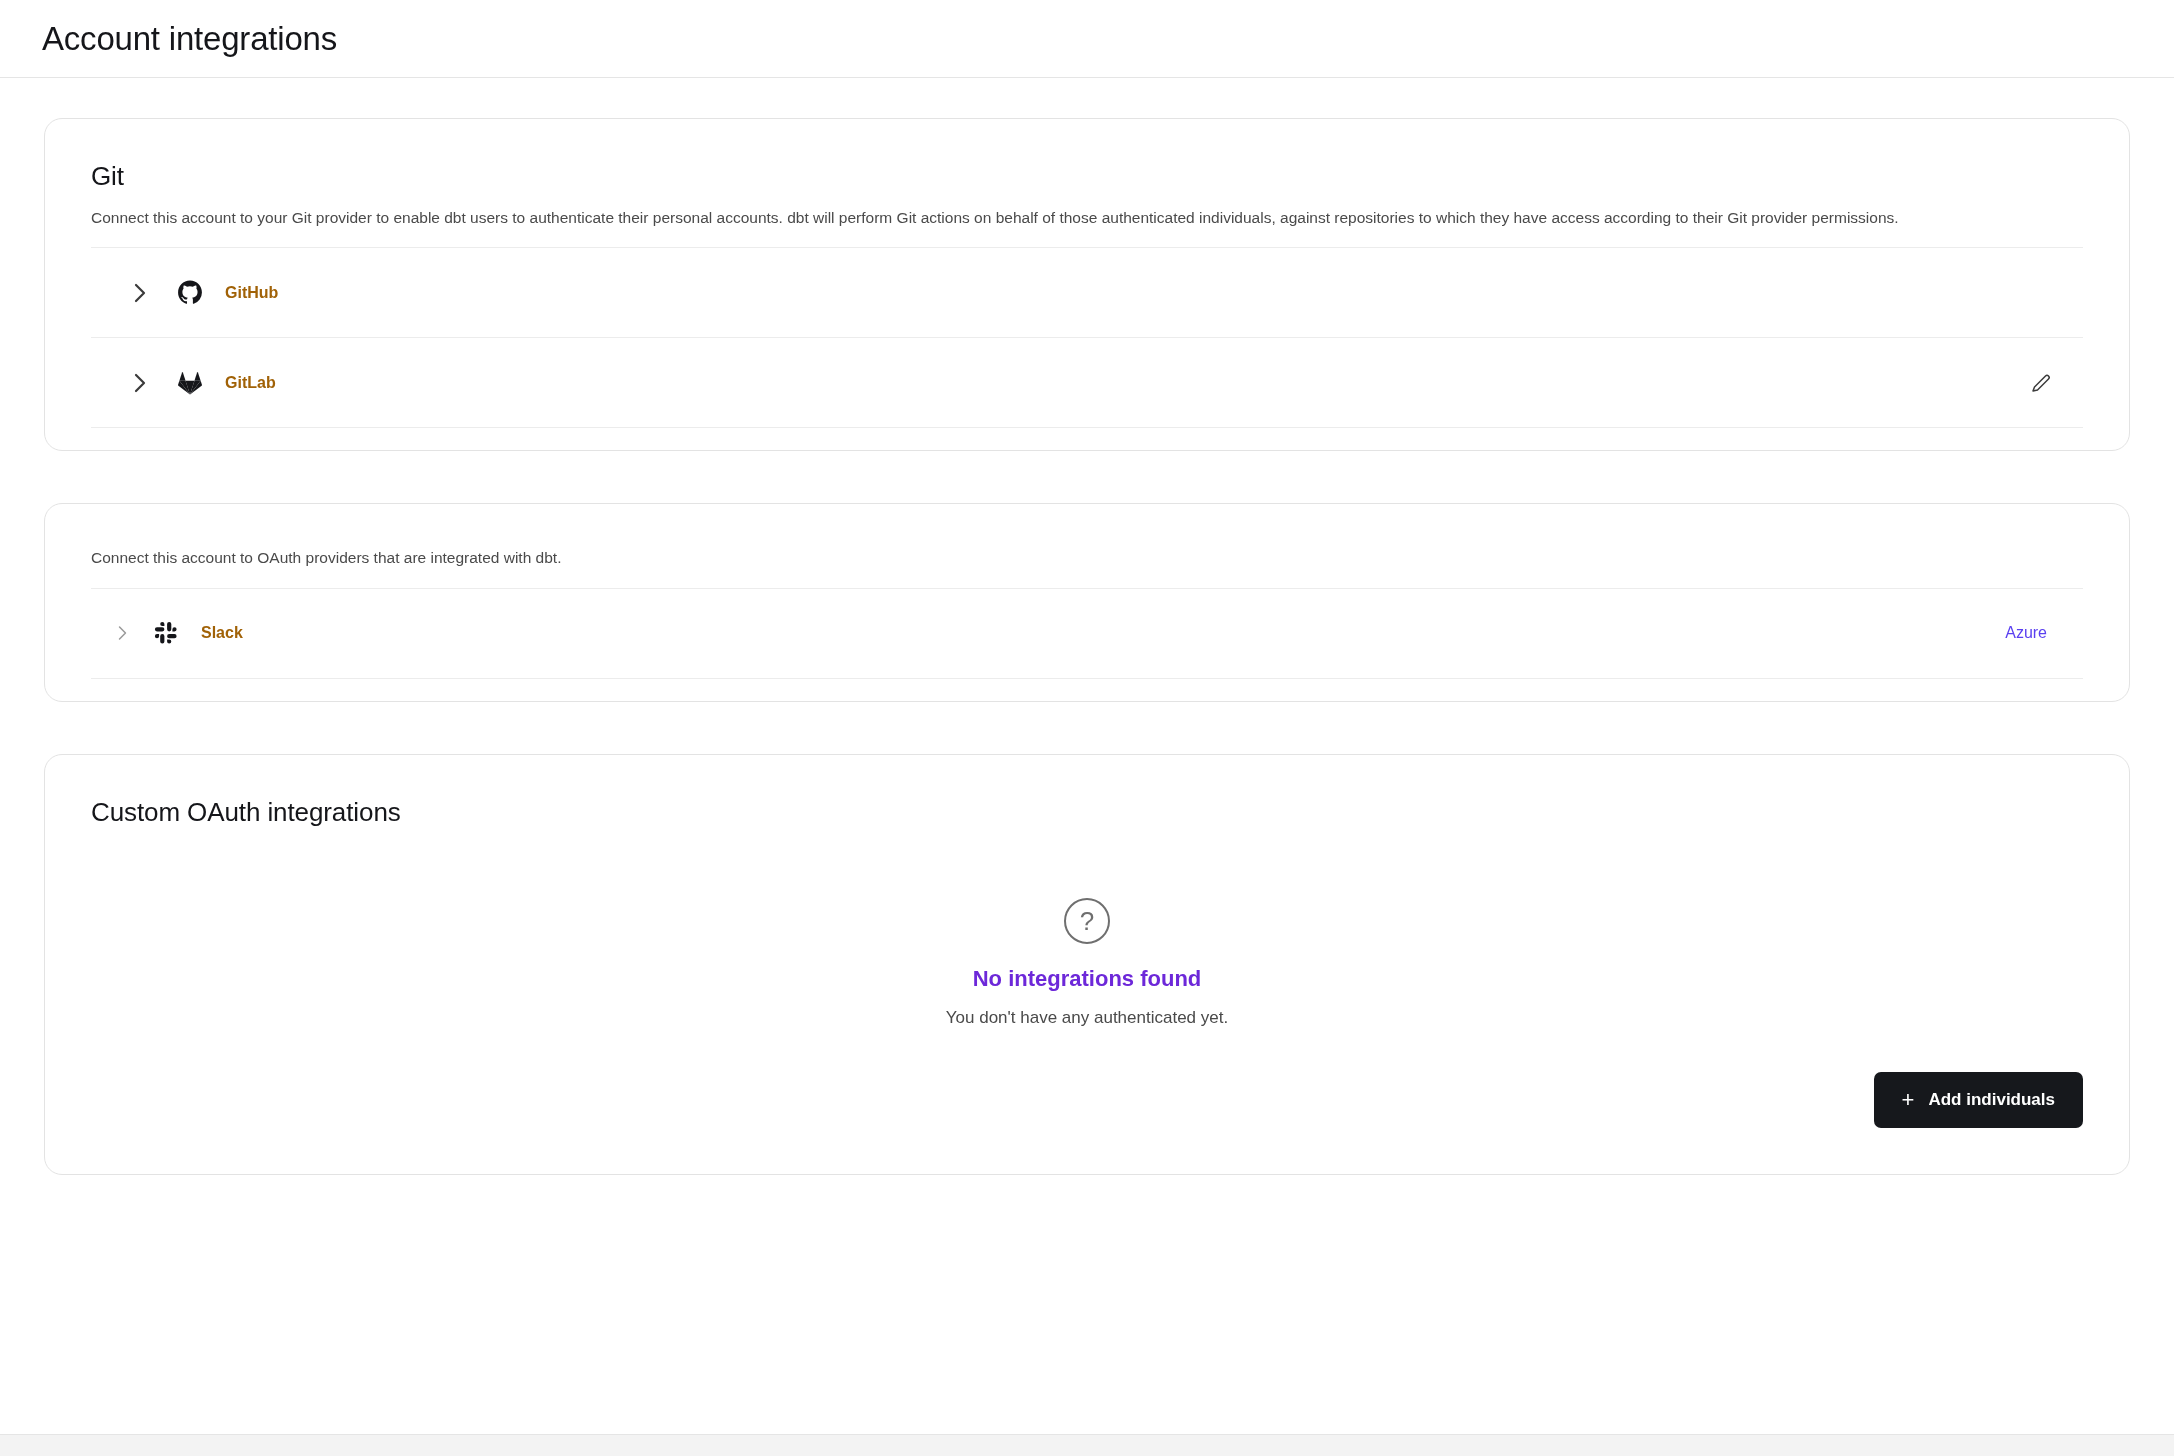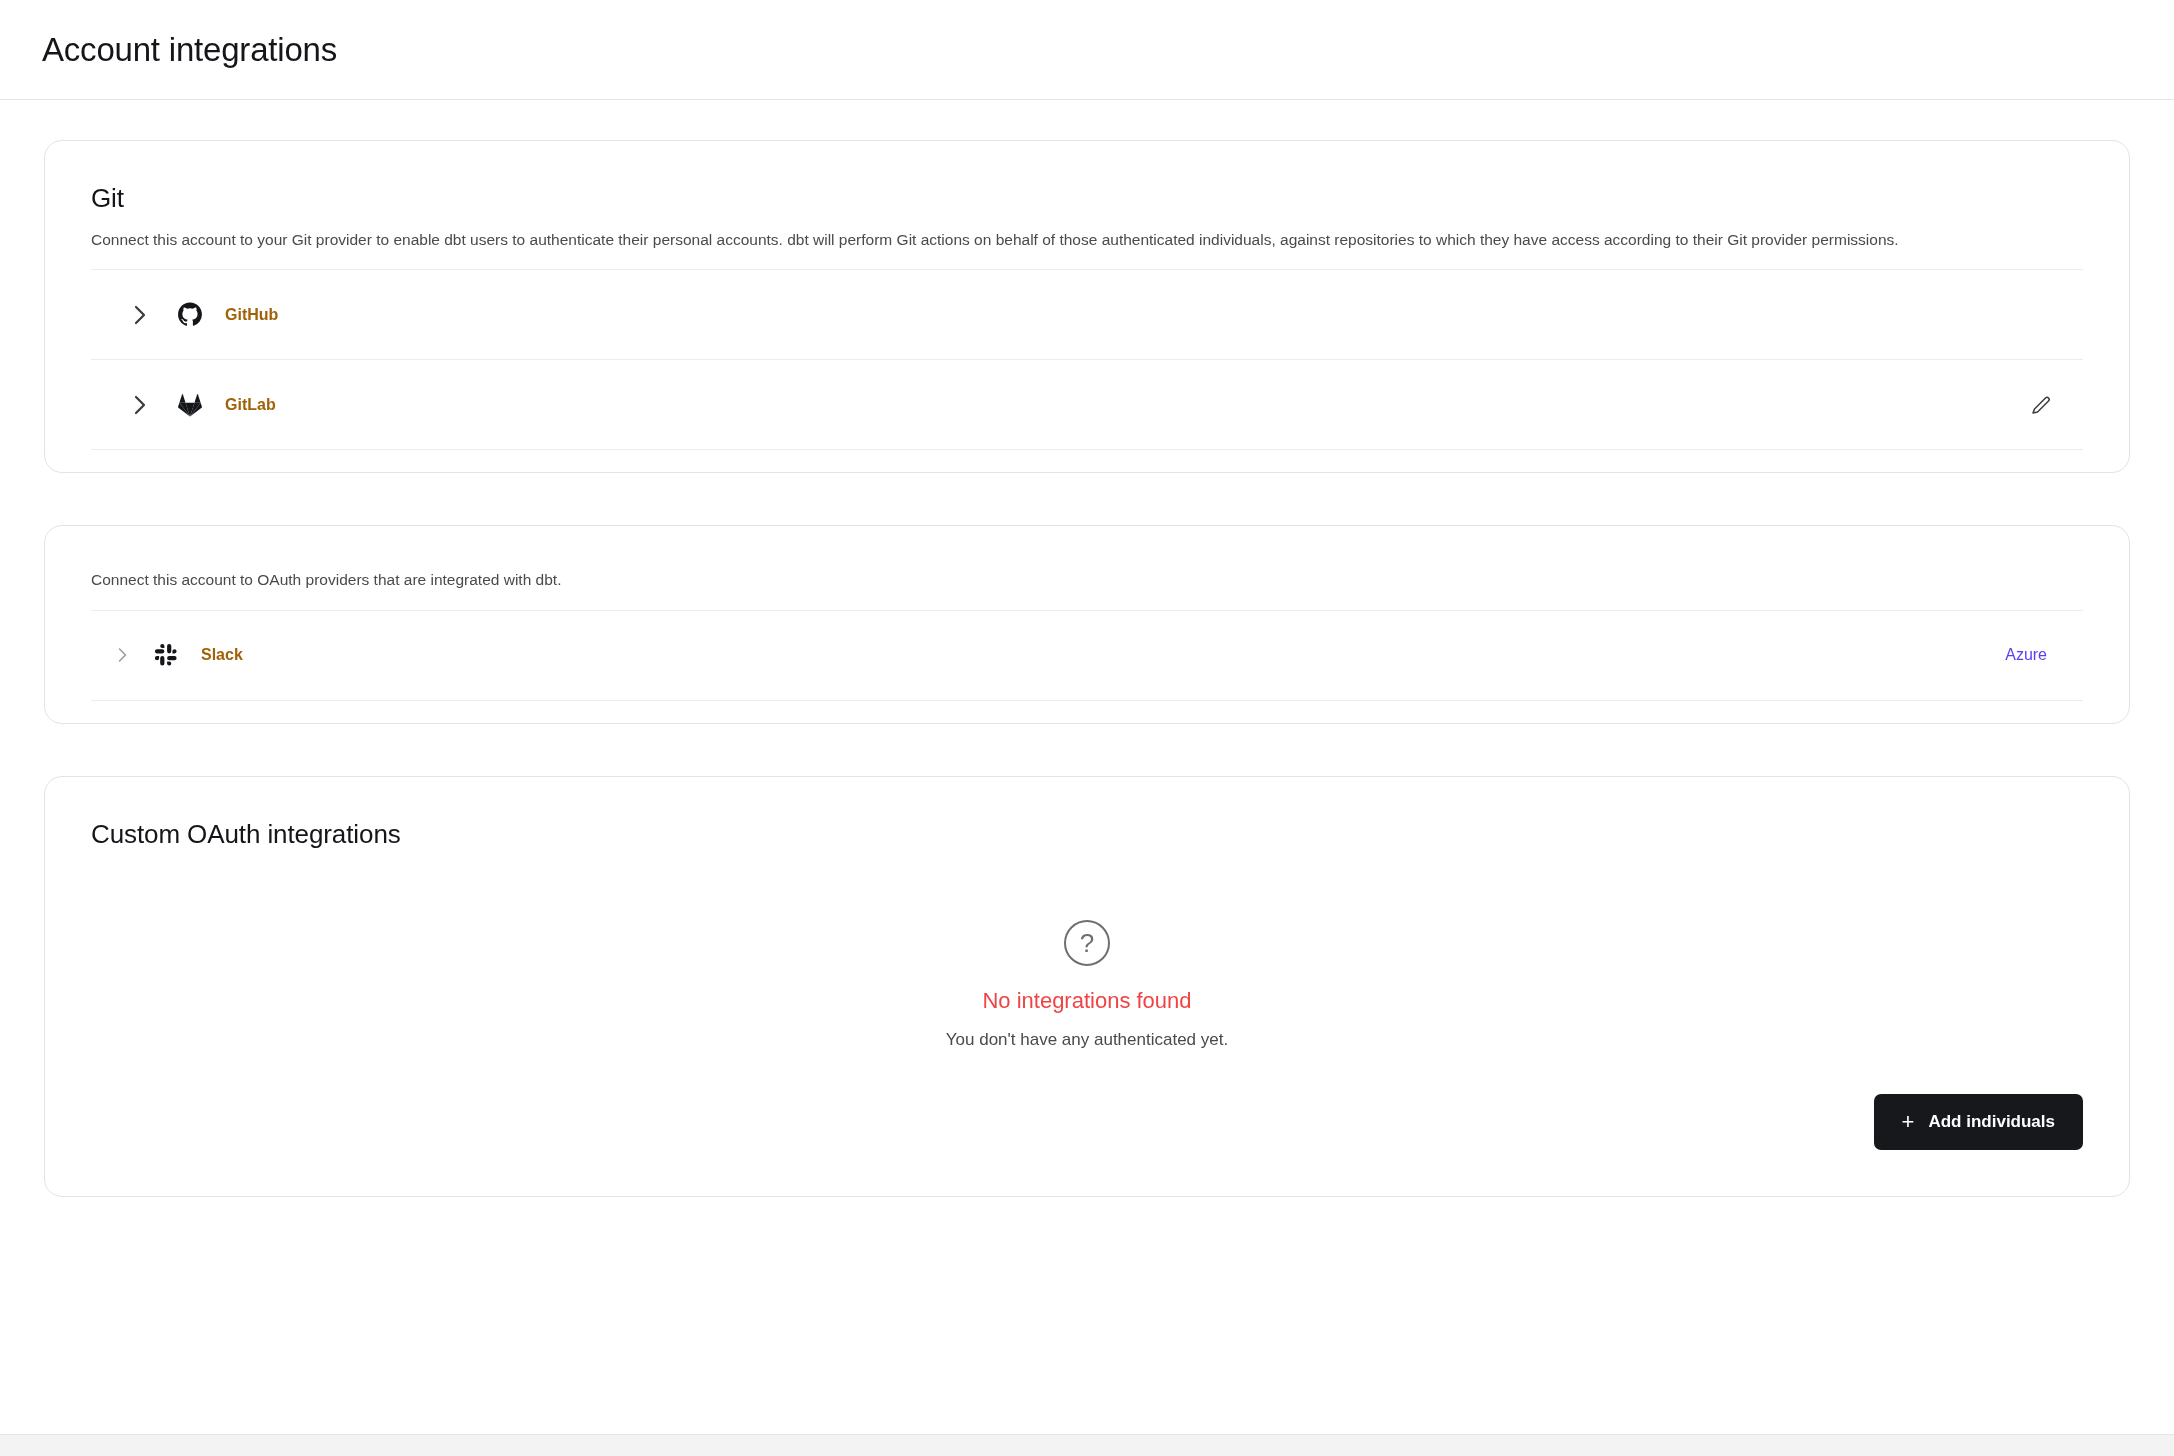--- a/index.html
+++ b/index.html
@@ -11,21 +11,21 @@
     color: #1c1c1c;
   }
   body {
     width: 2174px;
     min-height: 1456px;
     position: relative;
   }
 
   
   .page-header {
-    height: 100px;
+    height: 78px;
     border-bottom: 1px solid #e5e5e5;
     display: flex;
     align-items: center;
     padding-left: 42px;
     background: #fff;
   }
   .page-title {
     font-size: 33px;
     font-weight: 400;
     letter-spacing: -0.2px;
@@ -142,22 +142,22 @@
     display: flex;
     align-items: center;
     justify-content: center;
     color: #6f6f6f;
     font-size: 26px;
     line-height: 1;
     margin-bottom: 22px;
   }
   .empty-title {
     font-size: 22px;
-    font-weight: 400;
-    color: #ef4444;
+    font-weight: 700;
+    color: #6d28d9;
     margin-bottom: 16px;
   }
   .empty-sub {
     font-size: 17px;
     color: #4a4a4a;
   }
 
   .card-footer {
     display: flex;
     justify-content: flex-end;

